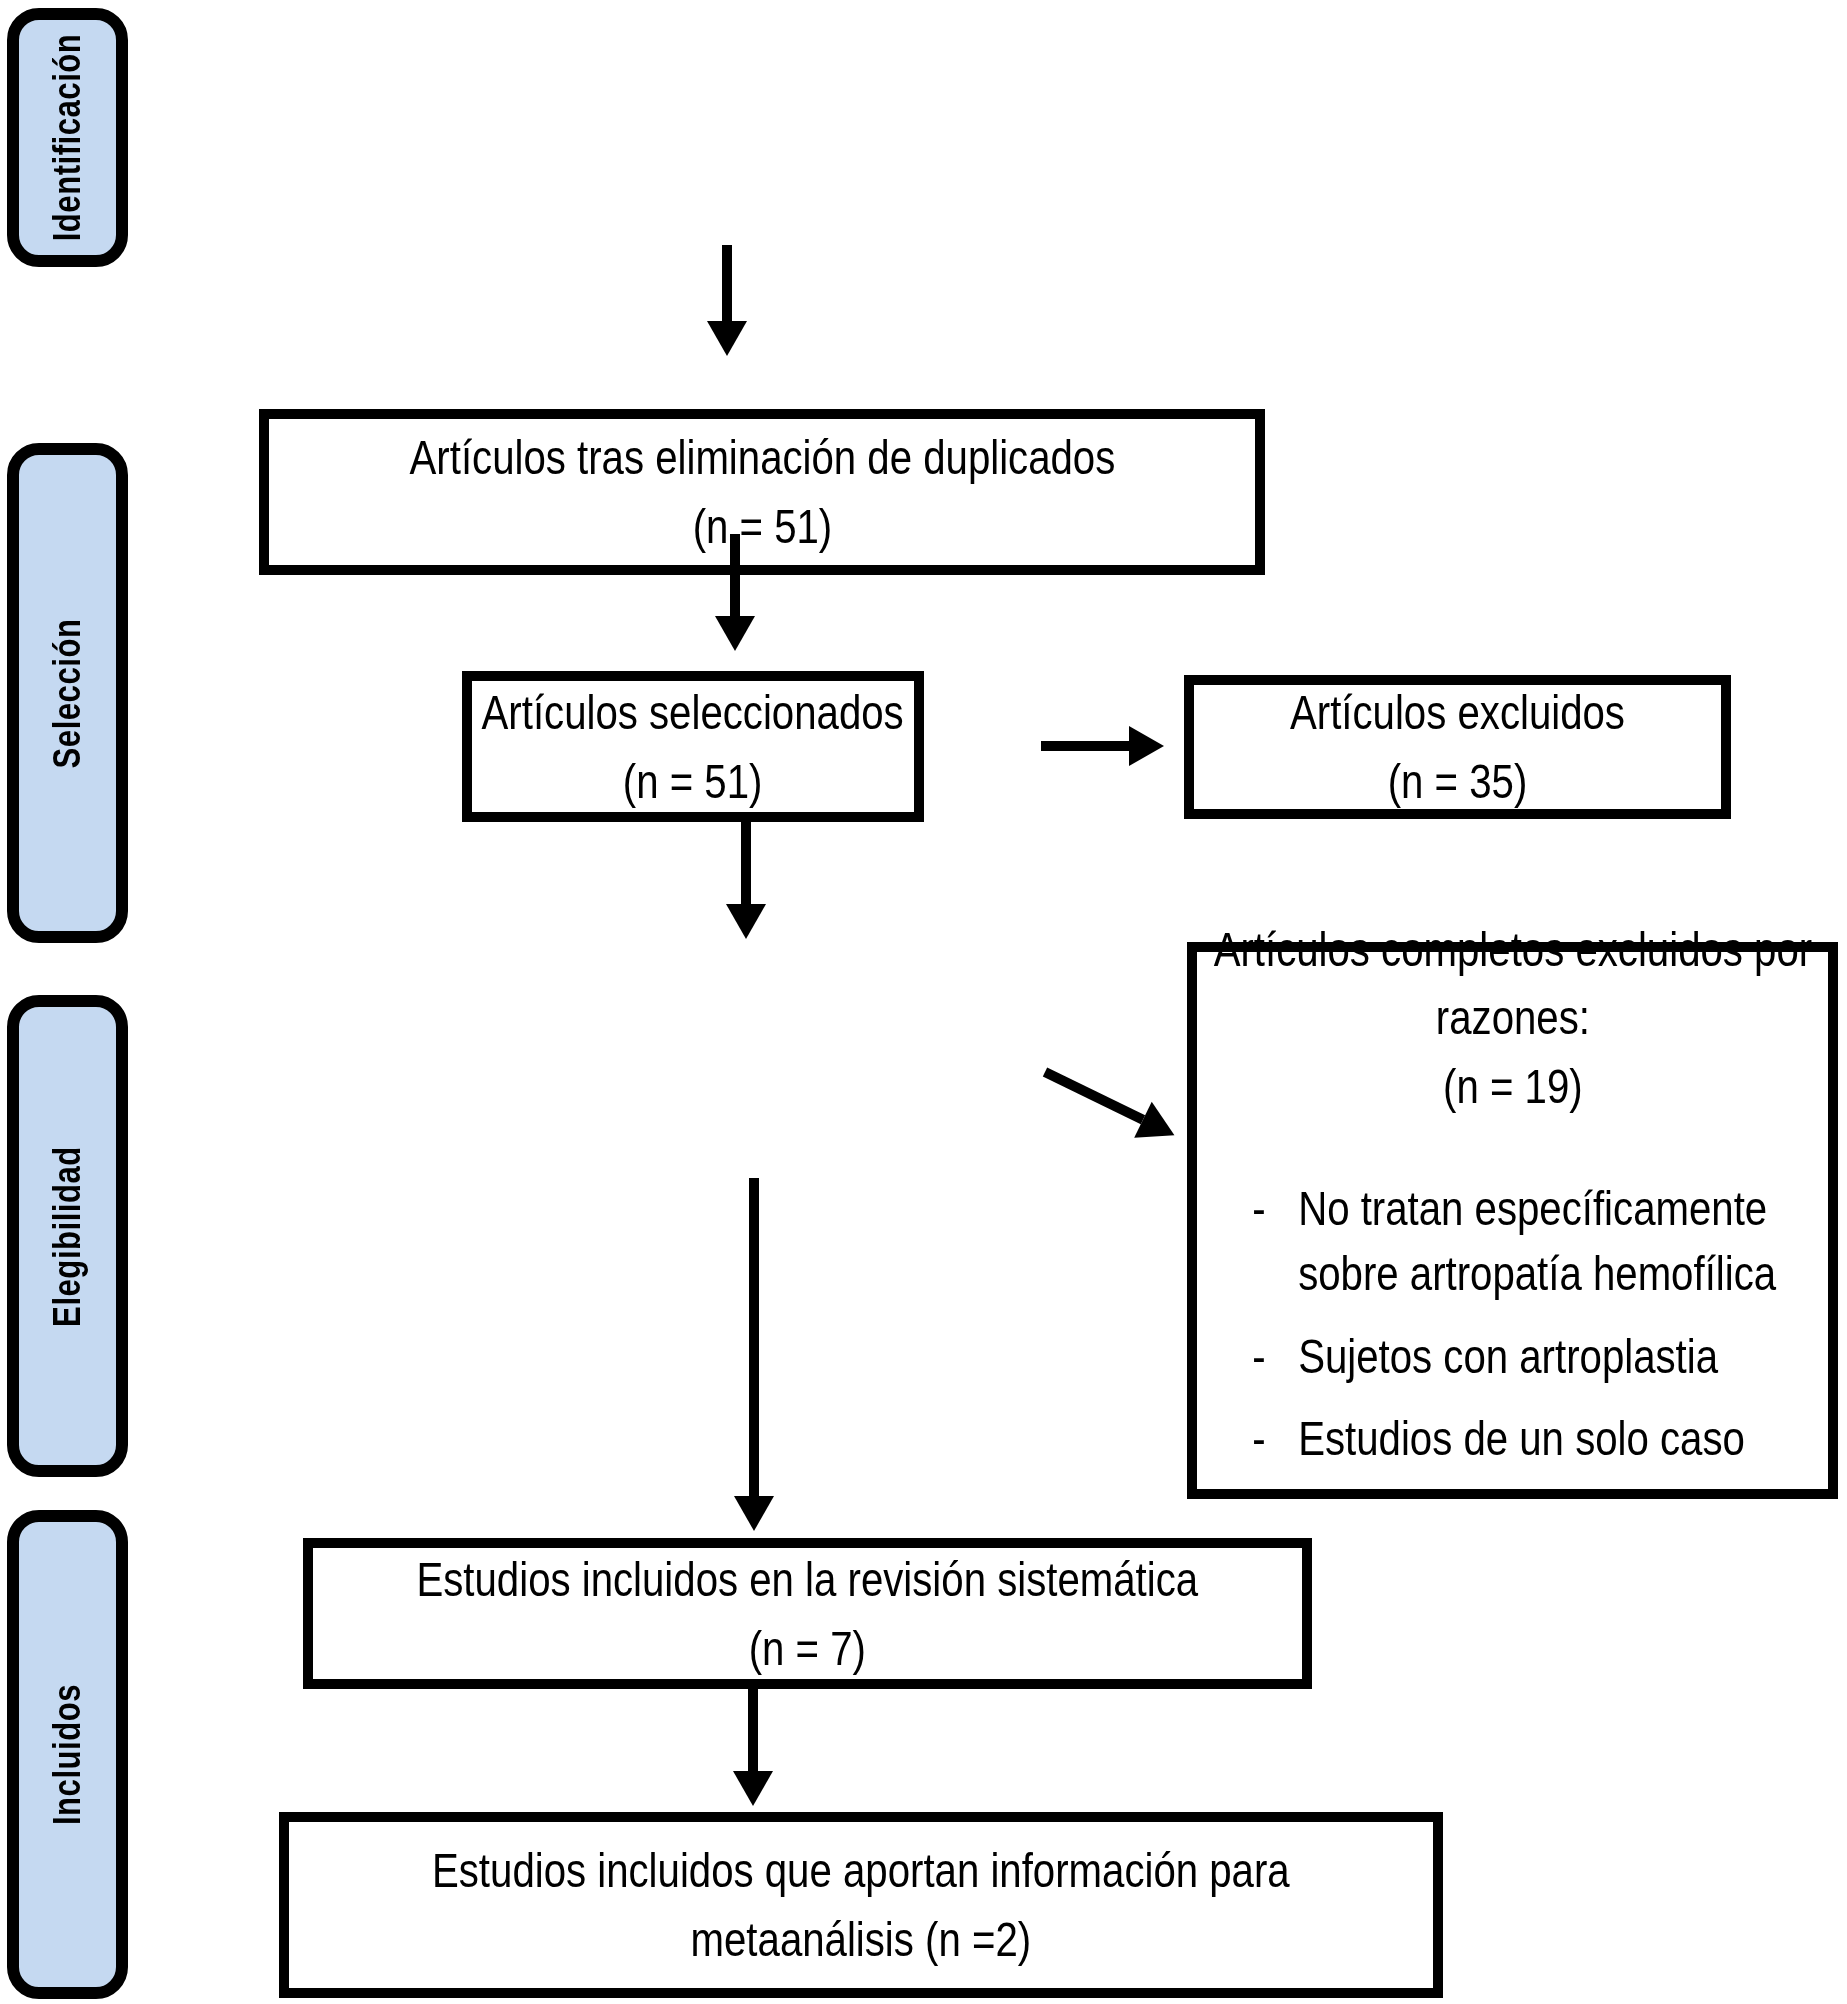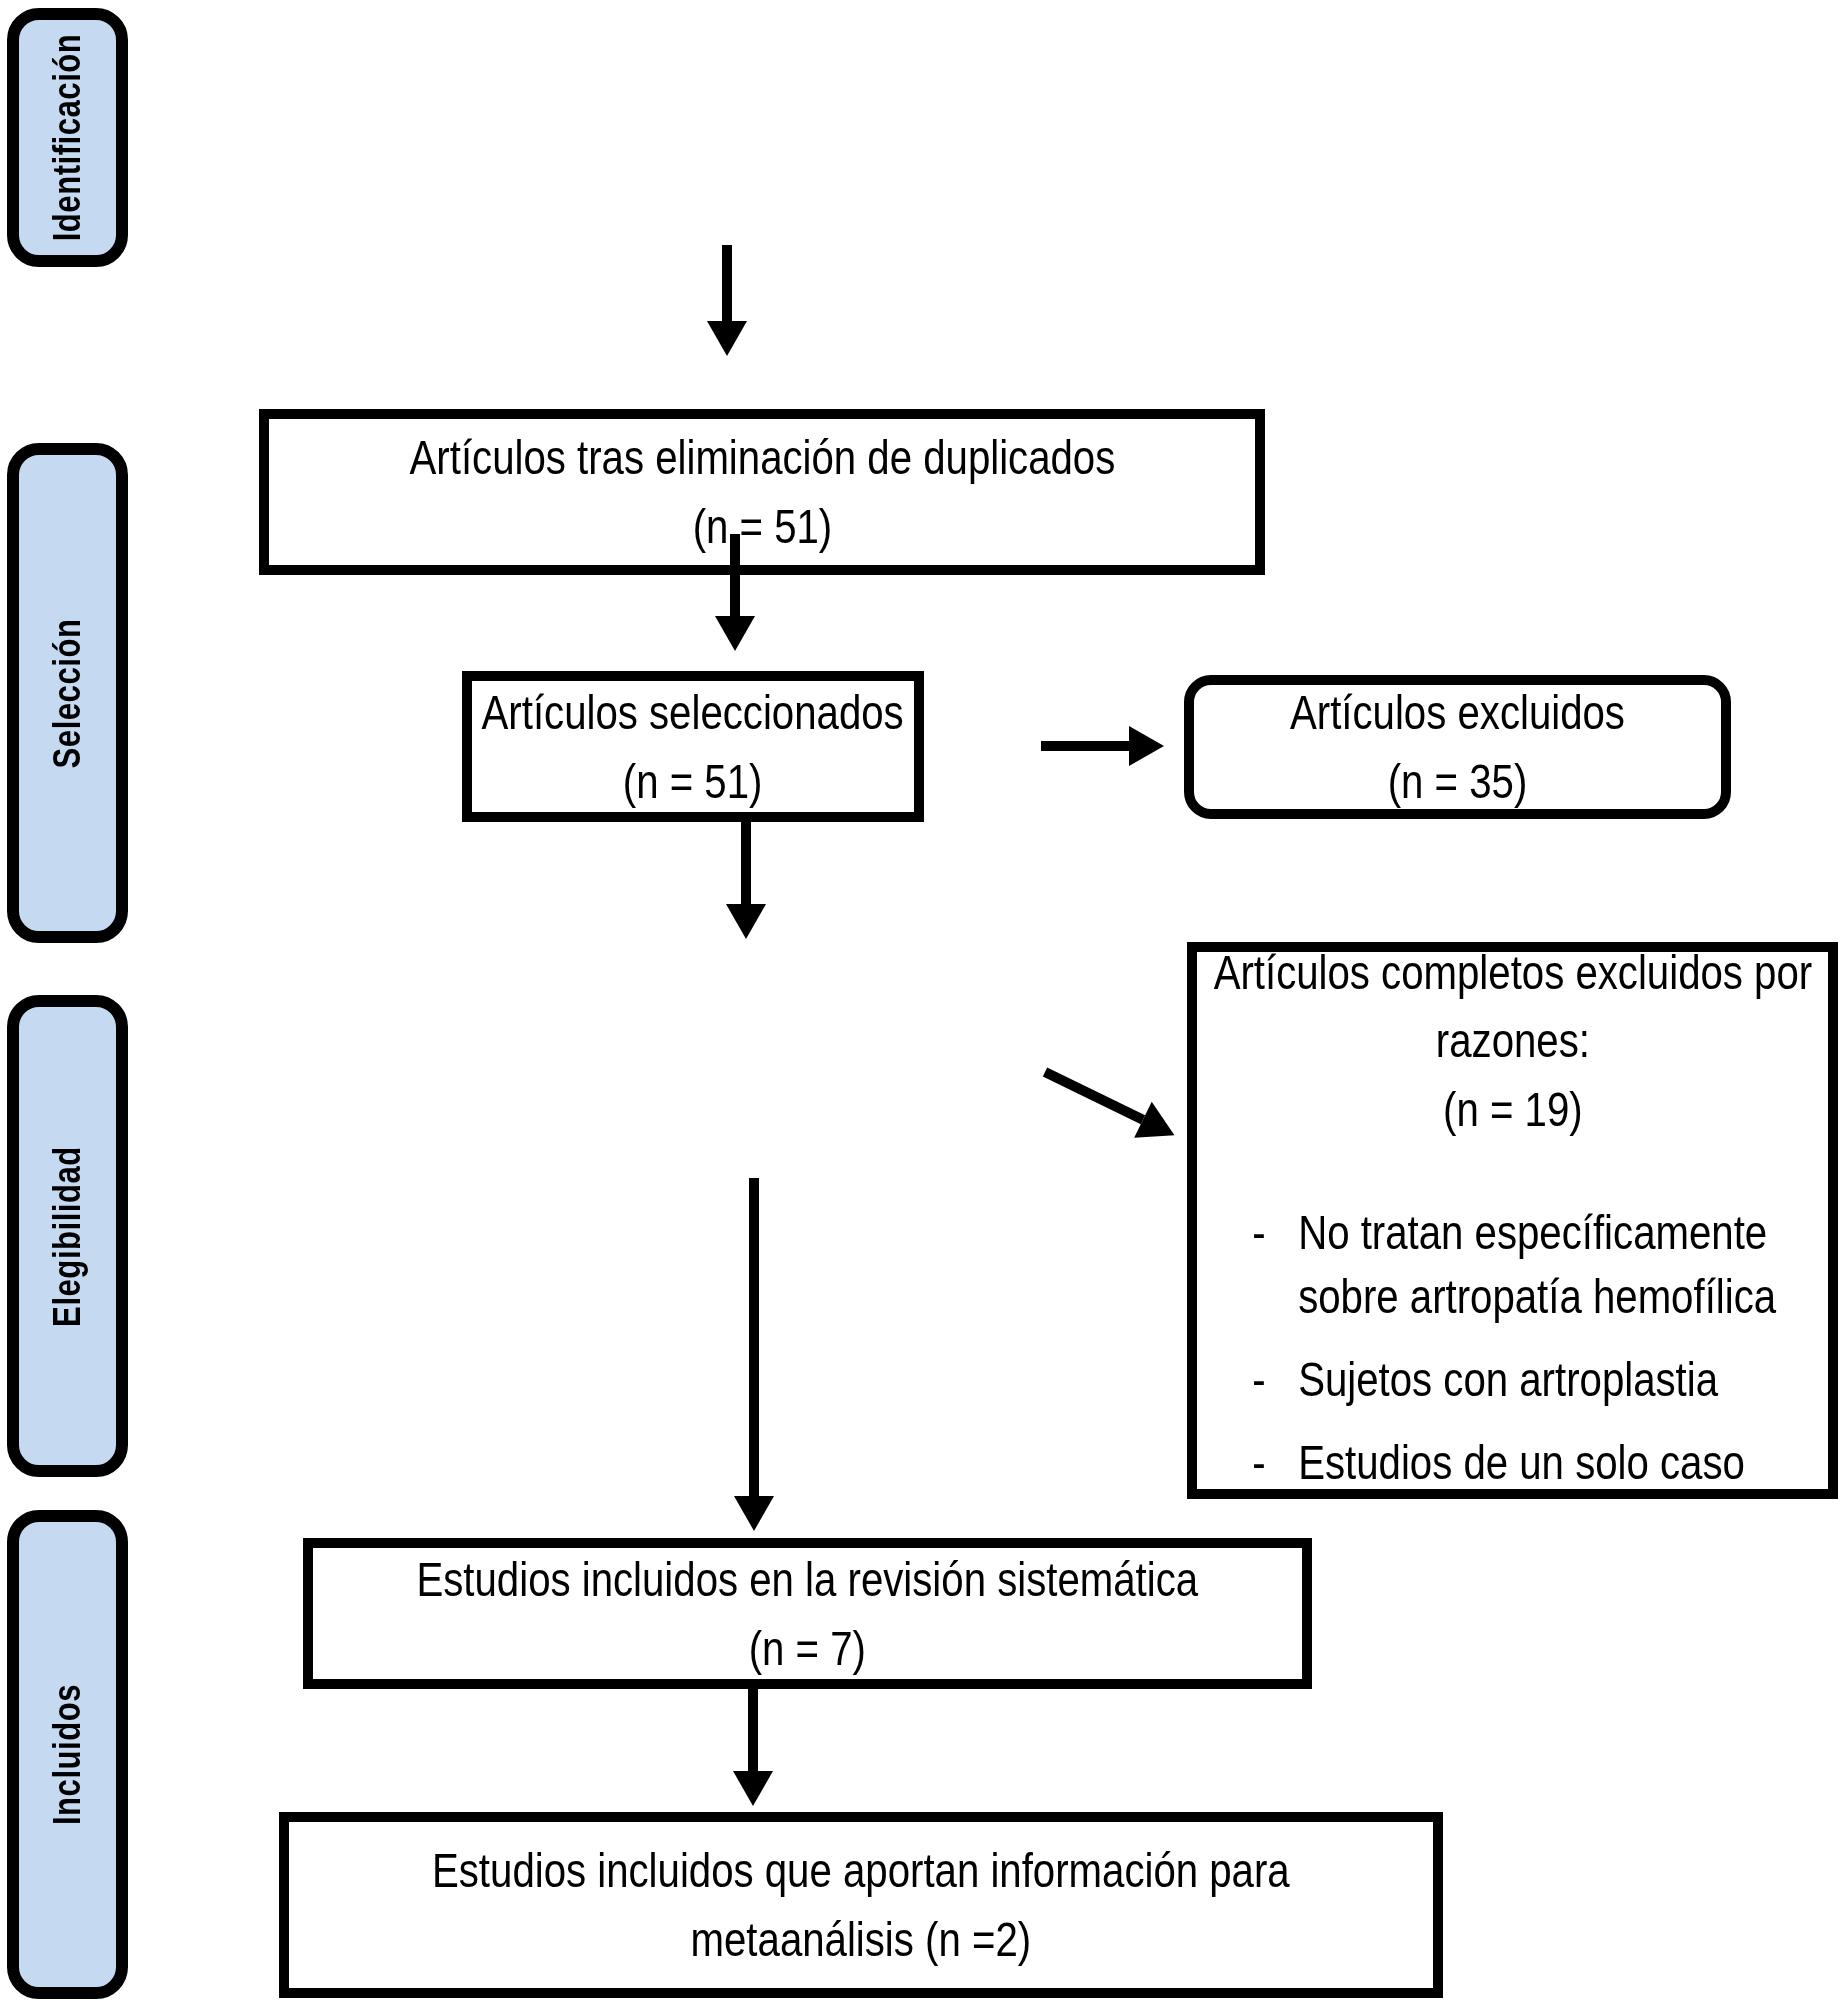--- a/index.html
+++ b/index.html
@@ -31,23 +31,23 @@
   .cwrap {
     width:122%; margin-left:-11%;
     transform:scaleX(0.82);
     text-align:center;
   }
   .fline { white-space:nowrap; font-size:49px; line-height:1.40; }
 
   .b1 { left:262px;  top:33px;   width:1045px; height:212px; }
   .b2 { left:259px;  top:369px;  width:1006px; height:166px;margin-top:40px; }
   .b3 { left:462px;  top:671px; width:462px; height:151px; }
-  .b4 { left:1184px; top:675px; width:547px;  height:144px;border-radius:27px; }
+  .b4 { left:1184px; top:675px; width:547px;  height:144px; }
   .b5 { left:461px;  top:963px; width:582px; height:216px; }
-  .b6 { left:1187px; top:942px; width:651px; height:557px; justify-content:center; padding-top:9px; }
+  .b6 { left:1187px; top:942px; width:651px; height:557px; justify-content:flex-end; padding-top:9px; }
   .b7 { left:303px;  top:1538px; width:1009px; height:151px; }
   .b8 { left:259px;  top:1812px; width:1164px; height:186px;margin-left:20px; }
 
   
   .bullets { margin-top:56px; text-align:left; padding-left:67px; padding-right:22px; }
   .bullet  { display:flex; margin-bottom:18px; }
   .bullet .dash { flex:none; width:56px; font-size:49px; line-height:1.32; }
   .bline { white-space:nowrap; font-size:49px; line-height:1.32; }
 
   

